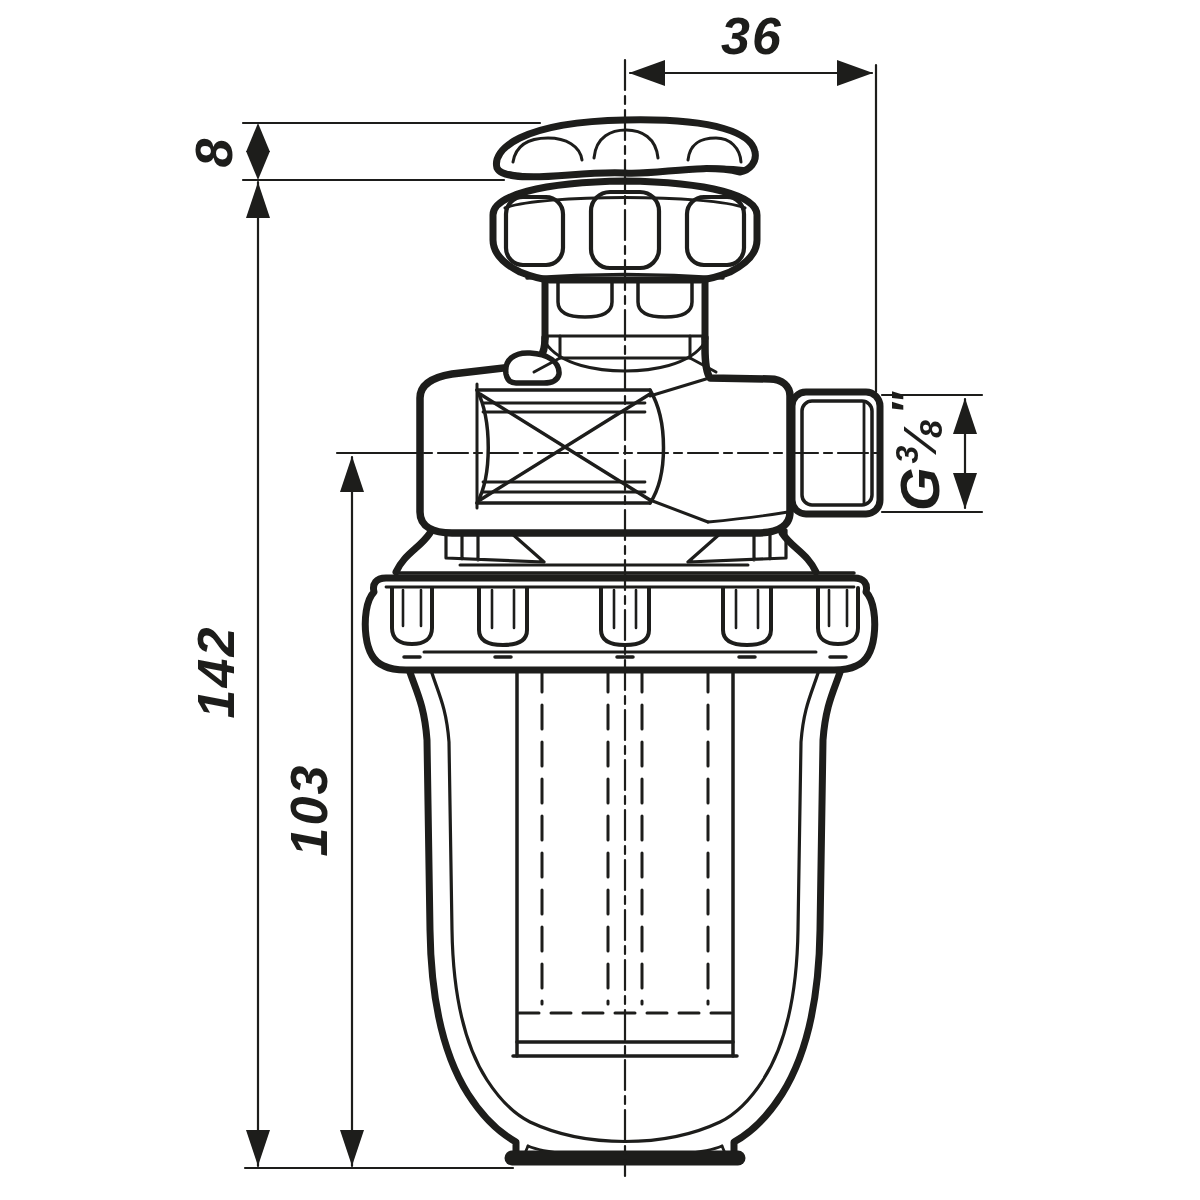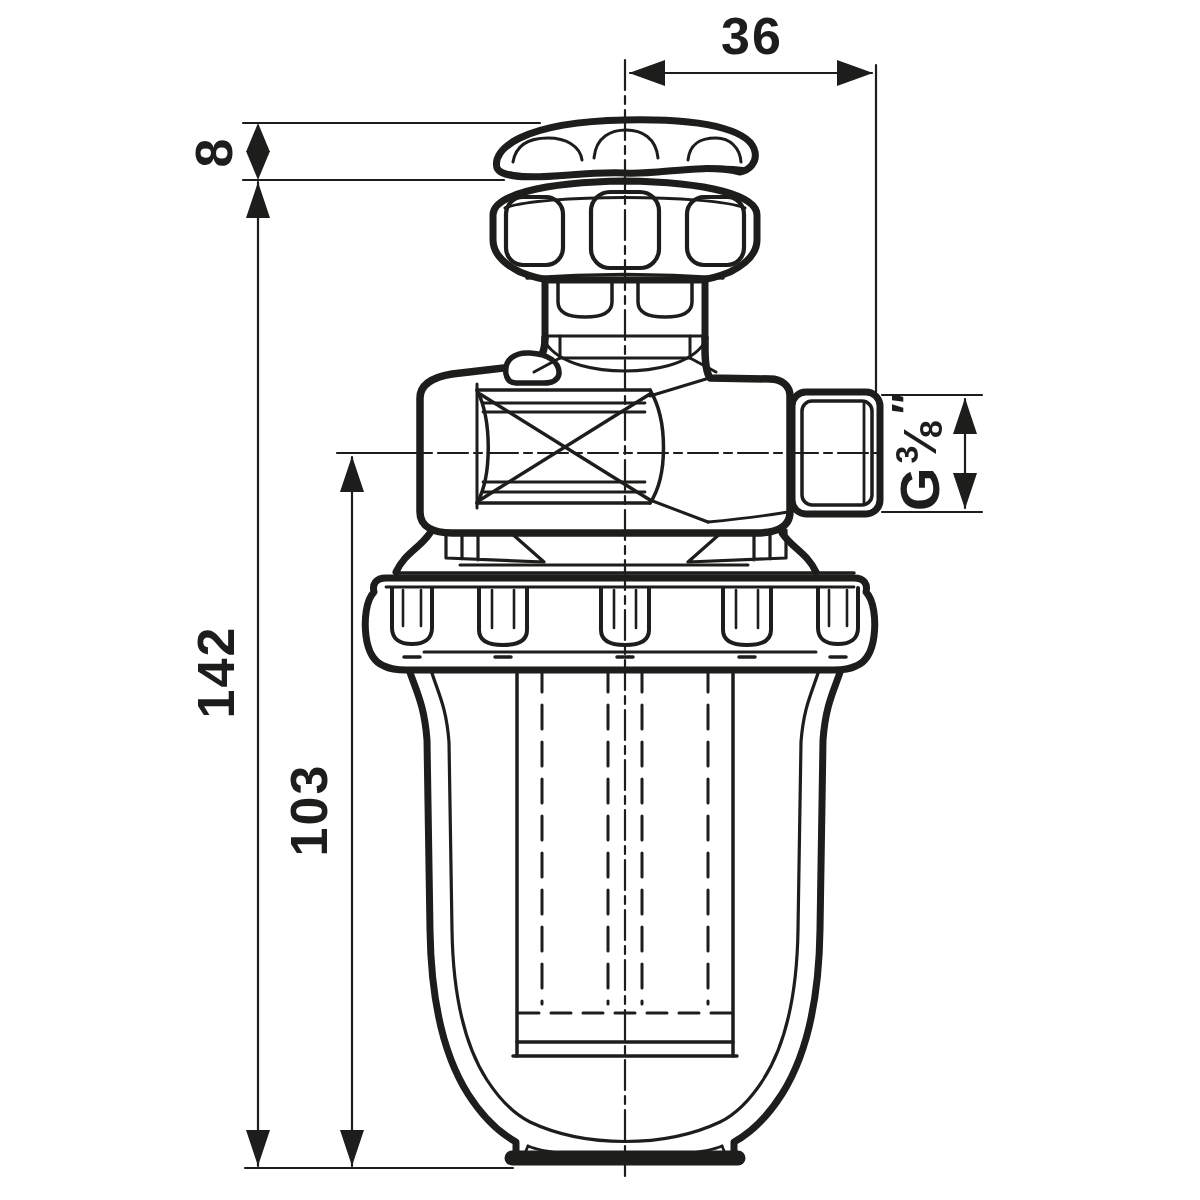--- a/index.html
+++ b/index.html
@@ -2,20 +2,21 @@
 <html style="--ink: #1d1d1b; --bg: #ffffff;"><head>
 <meta charset="utf-8">
 <style>
   :root{ --ink:#1d1d1b; --bg:#ffffff; }
   html,body{ margin:0; padding:0; background:#fff; }
   #stage{
     position:relative; width:1085px; height:1200px;
     background:var(--bg); overflow:hidden;
     font-family:"Liberation Sans", sans-serif;
     color:var(--ink);
+    font-style:italic;
   }
   #stage svg{ position:absolute; left:0; top:0; }
   .dim-label{
     position:absolute; transform:translate(-50%,-50%);
     font-size:52px; font-weight:bold; letter-spacing:2px;
     color:var(--ink); white-space:nowrap; line-height:1;
   }
   .dim-label.rot{ transform:translate(-50%,-50%) rotate(-90deg); }
   .thread-label{ display:flex; align-items:center; }
   .thread-label .g{ font-size:56px; }

